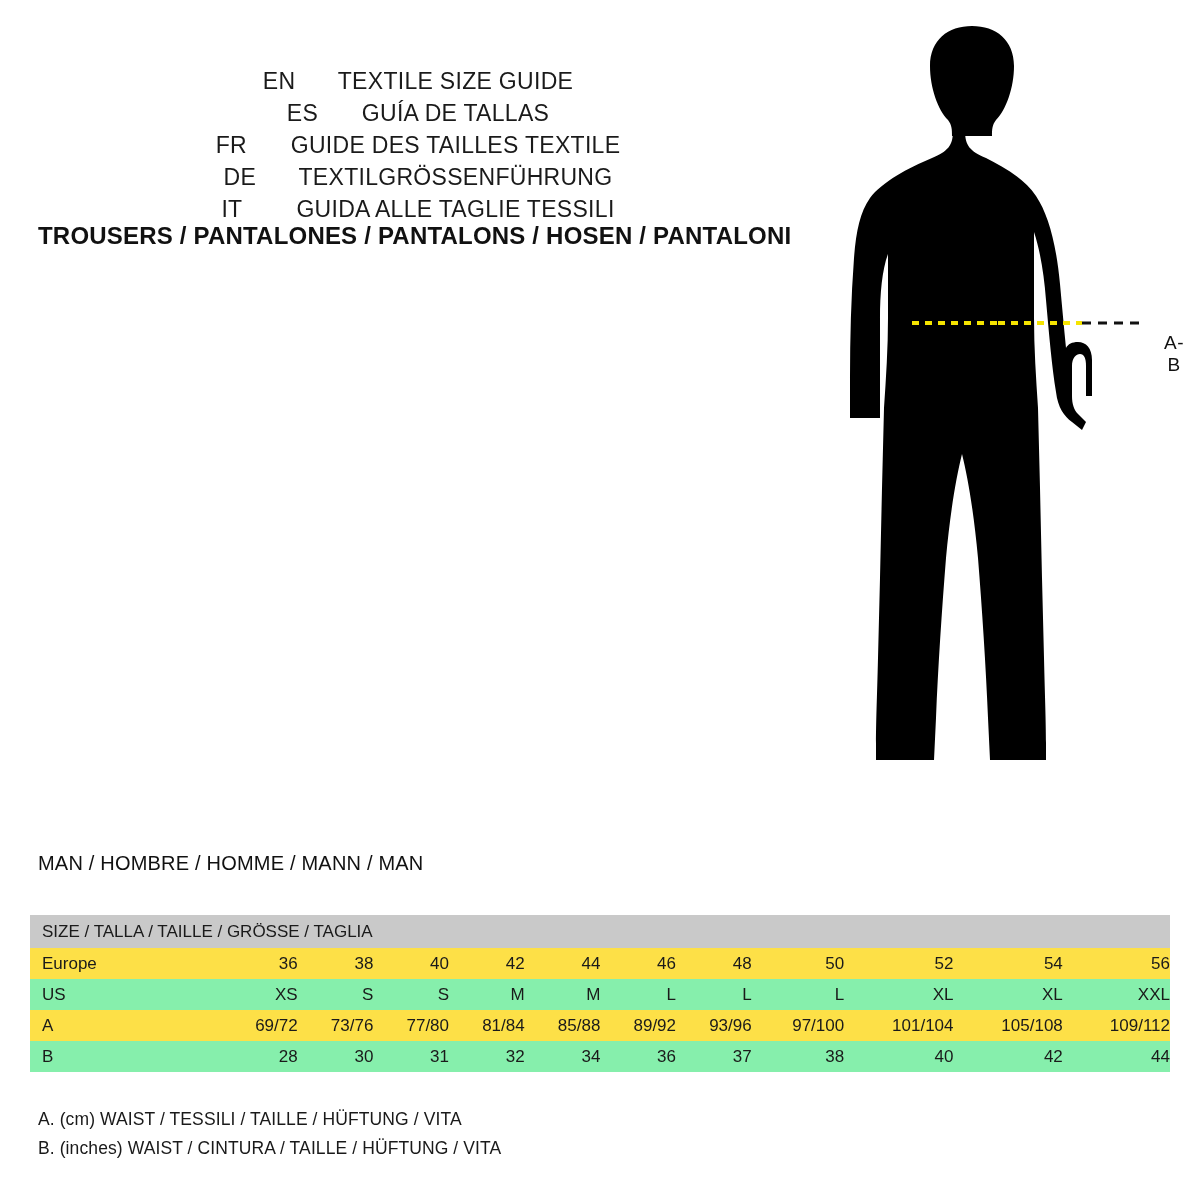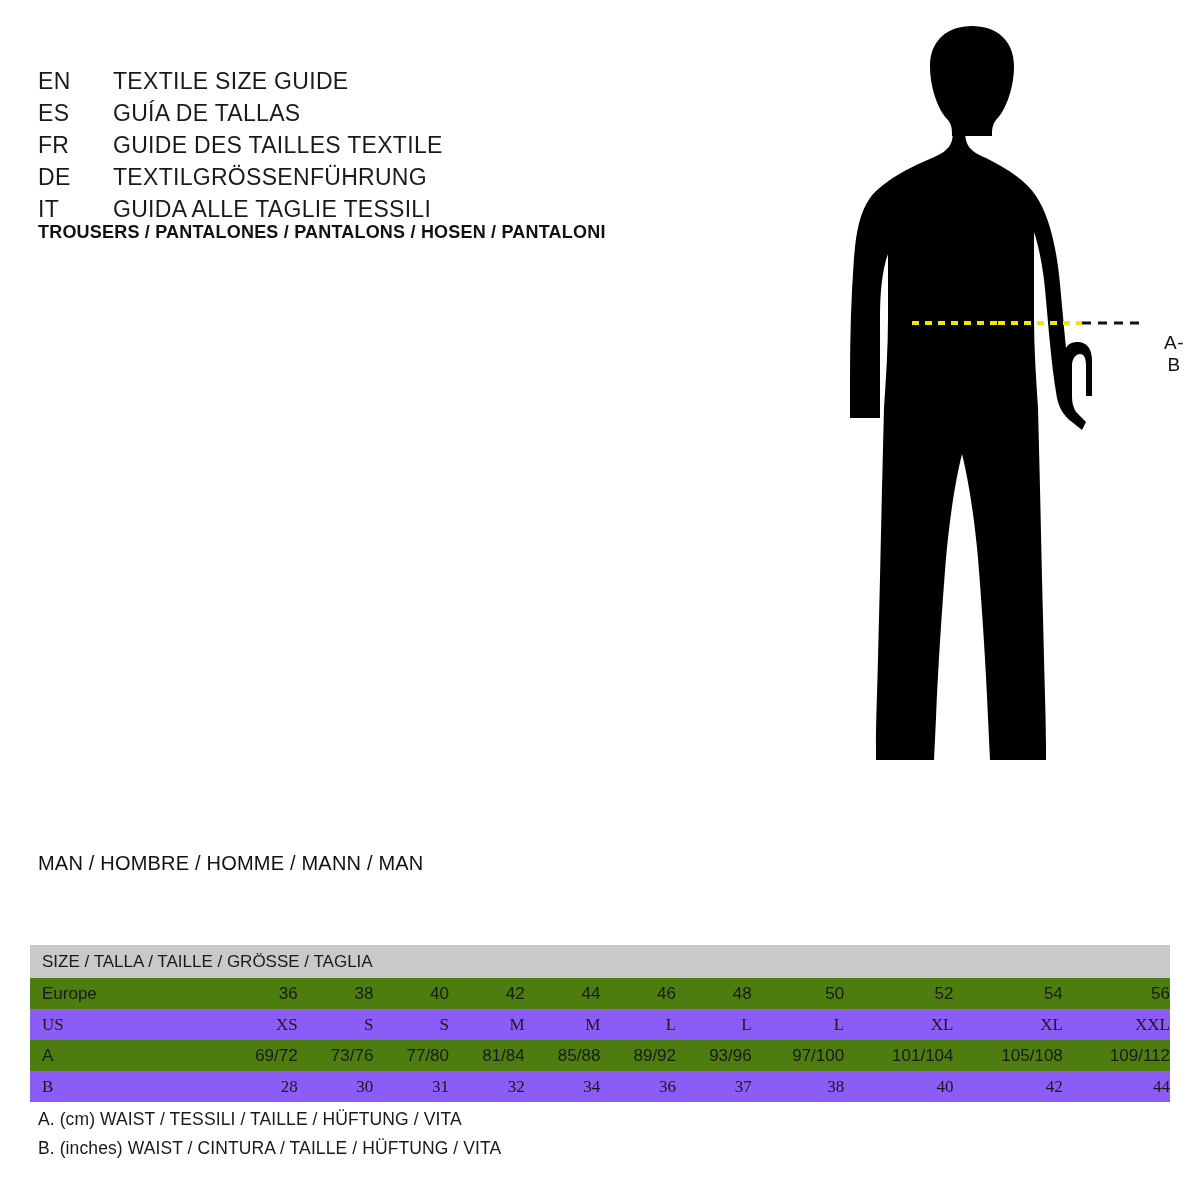--- a/index.html
+++ b/index.html
@@ -20,38 +20,39 @@
   .lang-block {
     position: absolute;
     left: 38px;
     top: 28px;
     width: 760px;
   }
   .lang-row {
     display: flex;
     align-items: baseline;
     height: 32px;
+    justify-content: center;
   }
   .lang-code {
     width: 75px;
     font-size: 23px;
     letter-spacing: 0.3px;
     color: #1a1a1a;
   }
   .lang-text {
     font-size: 23px;
     letter-spacing: 0.3px;
     color: #1a1a1a;
     margin-top: 40px;
   }
   .garment-title {
     position: absolute;
     left: 38px;
     top: 222px;
-    font-size: 18px;
+    font-size: 24px;
     font-weight: bold;
     letter-spacing: 0.2px;
     color: #111111;
   }
 
   
   .figure-wrap {
     position: absolute;
     left: 820px;
     top: 18px;
@@ -78,21 +79,21 @@
     top: 852px;
     font-size: 20px;
     font-weight: normal;
     letter-spacing: 0.2px;
     color: #111111;
   }
 
   .size-table {
     position: absolute;
     left: 30px;
-    top: 945px;
+    top: 915px;
     width: 1140px;
     border-collapse: collapse;
     font-size: 17px;
     color: #1a1a1a;
   }
   .size-table tr { height: 31px; }
   .size-table td {
     padding: 0;
     vertical-align: middle;
   }
@@ -102,22 +103,22 @@
     white-space: nowrap;
   }
   .size-table td.val {
     text-align: right;
   }
   .row-header td {
     background: #c9c9c9;
     font-size: 17px;
     height: 33px;
   }
-  .row-shade td { background: #8b5cf6; font-family: Liberation Serif, serif; }
-  .row-plain td { background: #4d7c0f; }
+  .row-shade td { background: #86efac; }
+  .row-plain td { background: #fde047; }
 
   
   .footnotes {
     position: absolute;
     left: 38px;
     top: 1105px;
     width: 900px;
   }
   .footnote {
     font-size: 17.5px;

